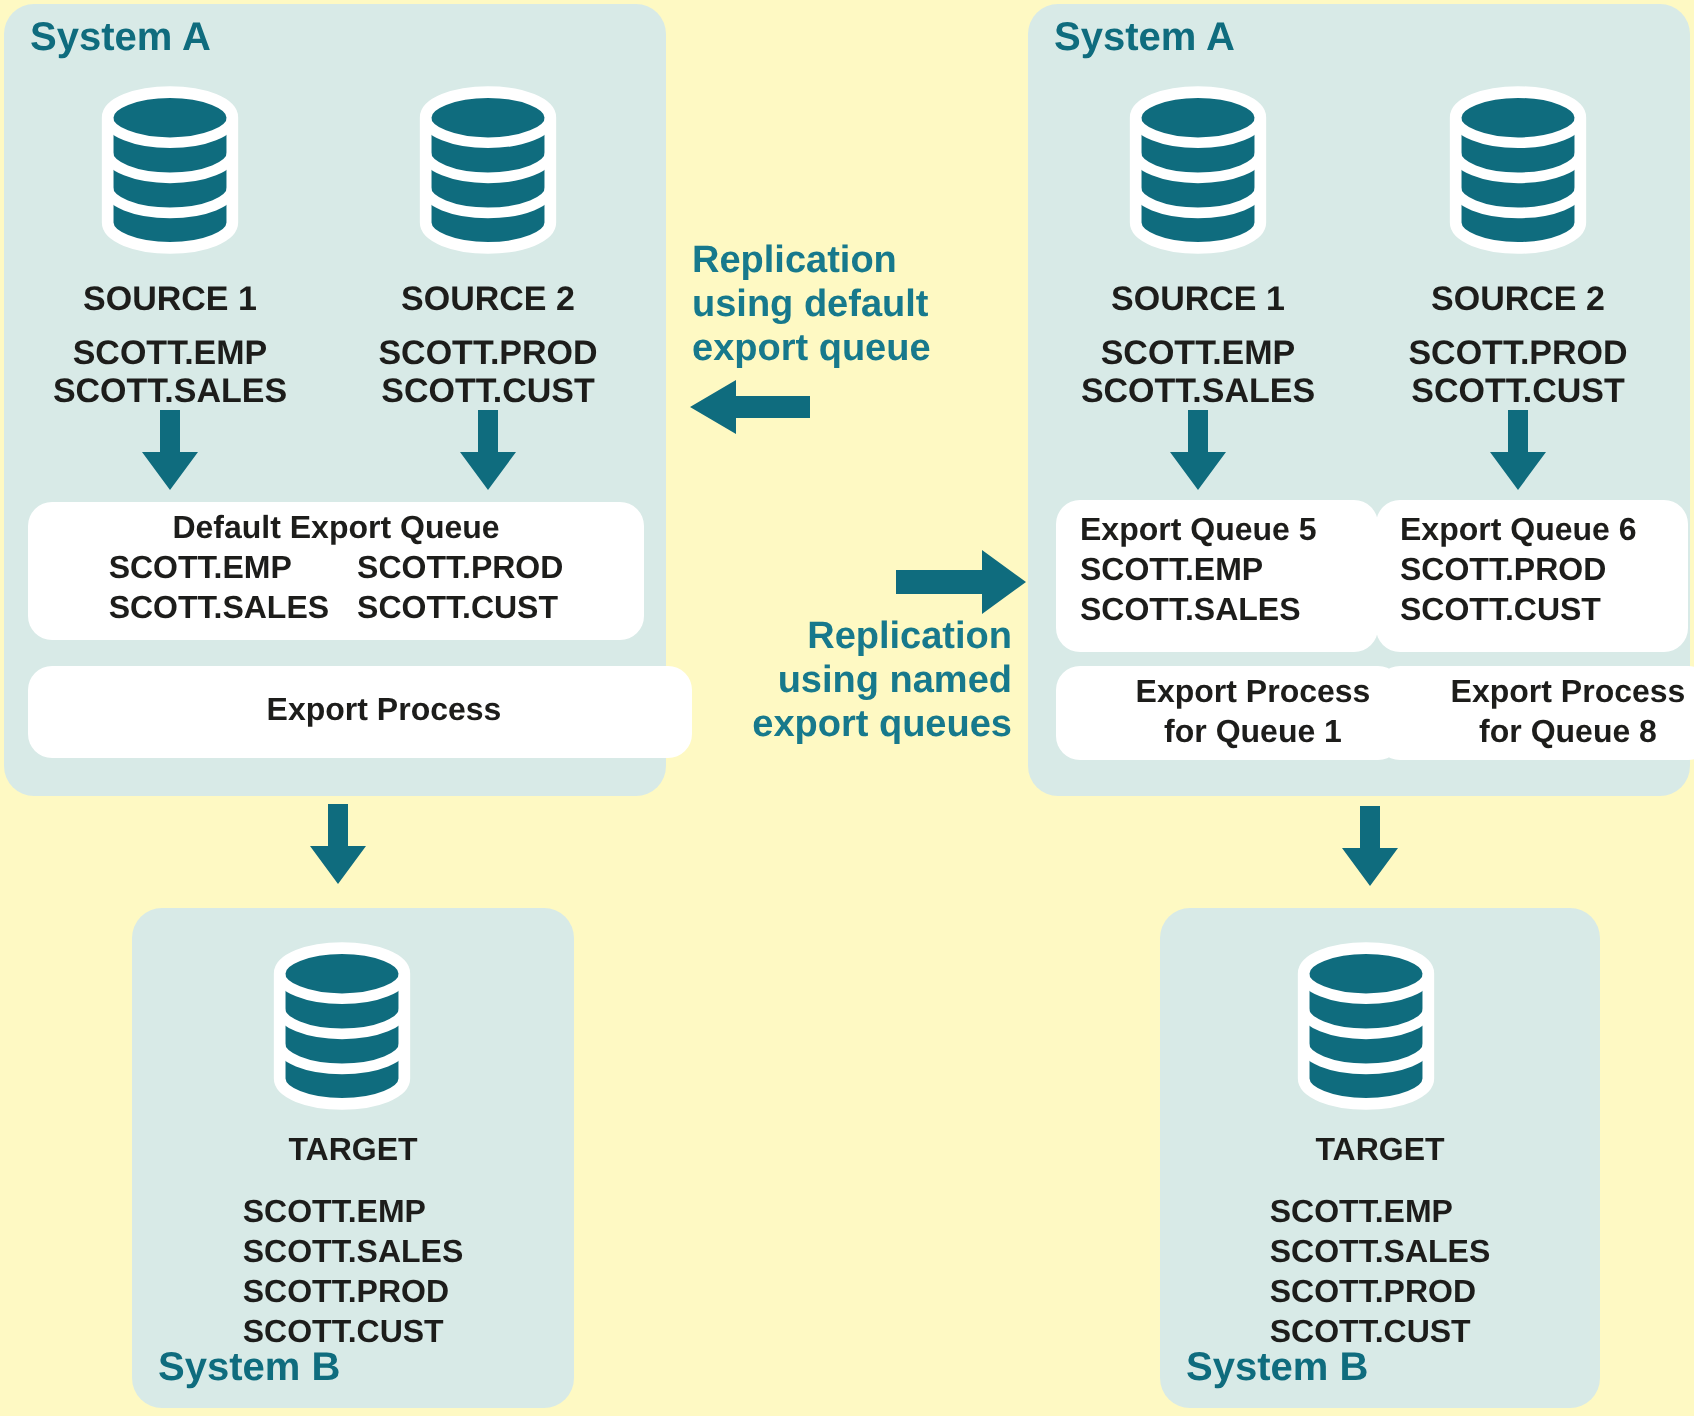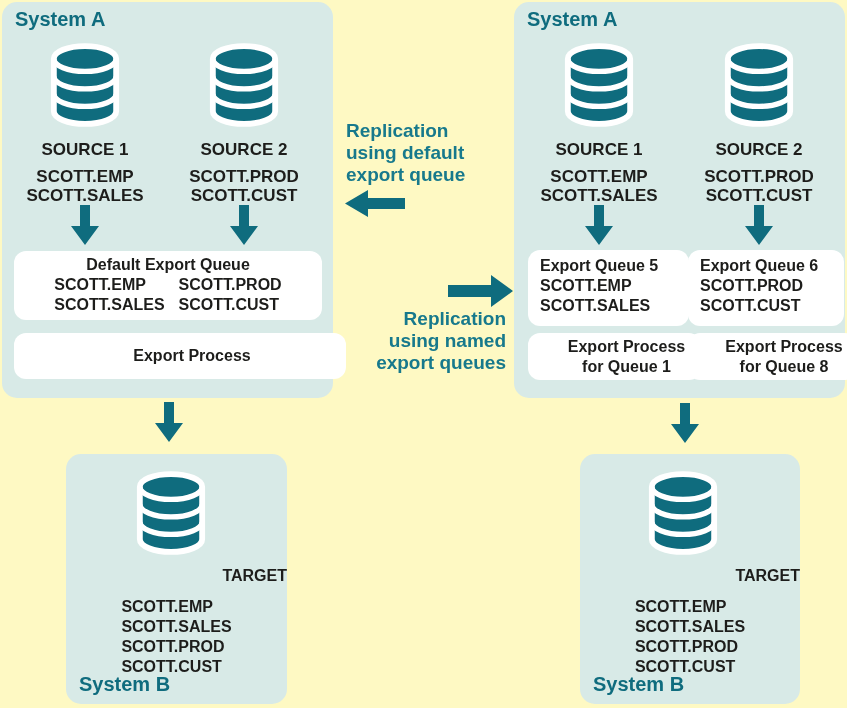--- a/index.html
+++ b/index.html
@@ -21,21 +21,21 @@
   .darr{position:absolute;width:28px;height:40px;}
   .harr{position:absolute;}
   .wbox{position:absolute;background:#fff;border-radius:12px;color:var(--ink);font-size:16px;line-height:20px;}
   .qbox{padding-top:4px;text-align:center;}
   .qcols{display:flex;justify-content:center;gap:14px;text-align:left;}
   .pbox{display:flex;flex-direction:column;align-items:center;justify-content:center;text-align:center;padding-left:24px;}
   .eqbox{padding:6px 0 0 12px;text-align:left;}
   .mid-label{position:absolute;width:160px;font-size:19px;line-height:22px;color:var(--teal-label);}
   .mid-left{text-align:left;}
   .mid-right{text-align:right;}
-  .tg{position:absolute;left:0;width:100%;text-align:right;font-size:16px;color:var(--ink);}
+  .tg{position:absolute;left:0;width:100%;text-align:center;font-size:16px;color:var(--ink);}
   .tgl{position:absolute;left:0;width:100%;font-size:16px;line-height:20px;color:var(--ink);}
   .tgl .inner{width:fit-content;margin:0 auto;text-align:left;}
 </style>
 </head>
 <body>
 
 <svg width="0" height="0" style="position:absolute">
   <defs>
     <g id="db">
       <path d="M6 21 A32 13 0 0 1 70 21 L70 75 A32 13 0 0 1 6 75 Z" fill="#0f6c7e" stroke="#ffffff" stroke-width="6"></path>

